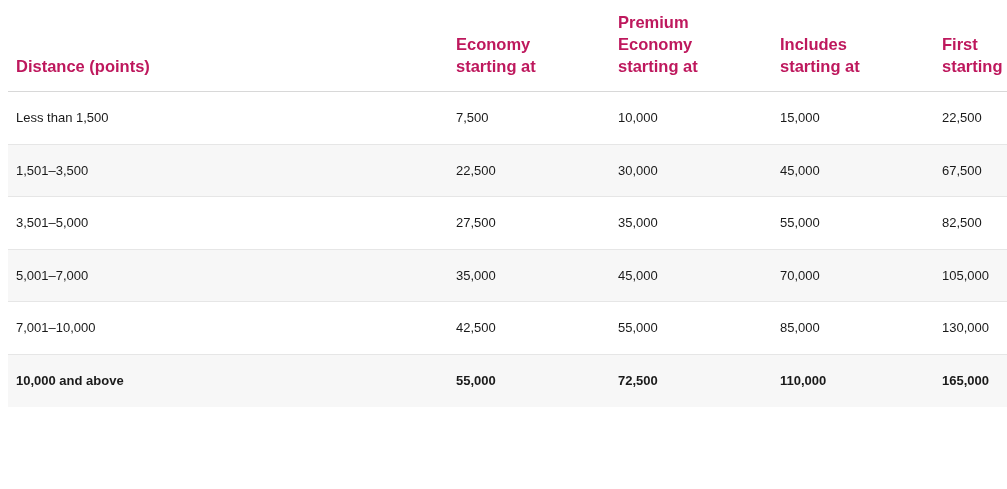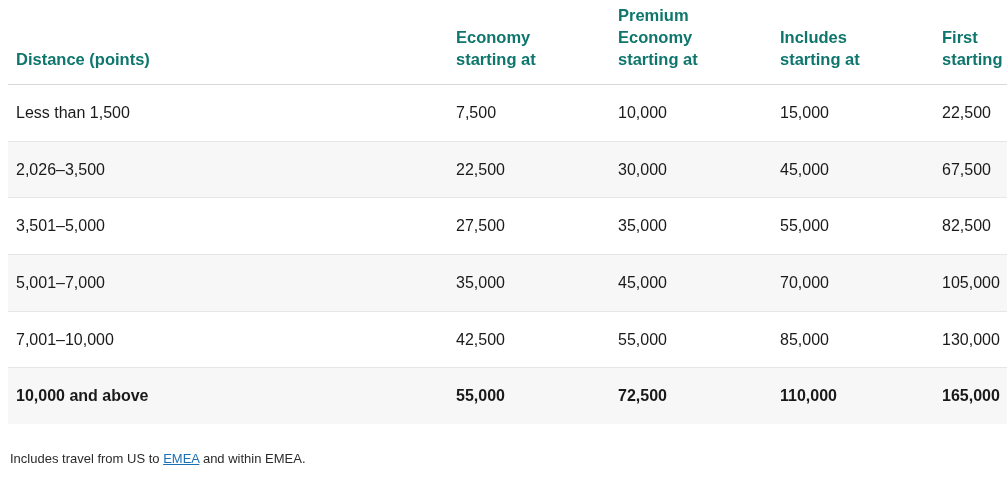--- a/index.html
+++ b/index.html
@@ -24,34 +24,34 @@
     margin-left: 8px;
     border-collapse: collapse;
     table-layout: fixed;
   }
   table.award-table th {
     text-align: left;
     vertical-align: bottom;
     font-size: 16.5px;
     font-weight: bold;
     line-height: 1.32;
-    color: #0f766e;
-    padding: 5px 10px 14px 10px;
+    color: #be185d;
+    padding: 12px 10px 14px 10px;
     border-bottom: 1px solid #d8d8d8;
   }
   table.award-table th.col-distance {
     width: 420px;
     padding-left: 8px;
     margin-top: 8px;
   }
   table.award-table th.col-fare {
     width: 142px;
   }
   table.award-table td {
-    font-size: 16px;
+    font-size: 13px;
     line-height: 1.35;
     color: #1a1a1a;
     padding: 17px 10px 17px 10px;
     vertical-align: middle;
     border-bottom: 1px solid #e6e6e6;
   }
   table.award-table td.col-distance {
     padding-left: 8px;
   }
   table.award-table tbody tr:nth-child(even) {
@@ -110,21 +110,21 @@
     </thead>
     <tbody>
       <tr>
         <td class="col-distance">Less than 1,500</td>
         <td>7,500</td>
         <td>10,000</td>
         <td>15,000</td>
         <td>22,500</td>
       </tr>
       <tr>
-        <td class="col-distance">2,026–3,500</td>
+        <td class="col-distance">1,501–3,500</td>
         <td>22,500</td>
         <td>30,000</td>
         <td>45,000</td>
         <td>67,500</td>
       </tr>
       <tr>
         <td class="col-distance">3,501–5,000</td>
         <td>27,500</td>
         <td>35,000</td>
         <td>55,000</td>
@@ -147,14 +147,13 @@
       <tr>
         <td class="col-distance">10,000 and above</td>
         <td>55,000</td>
         <td>72,500</td>
         <td>110,000</td>
         <td>165,000</td>
       </tr>
     </tbody>
   </table>
 
-  <p class="footnote"><span>Includes travel from US to </span><a href="#">EMEA</a><span> and within EMEA.</span></p>
 </div>
 
 </body></html>

